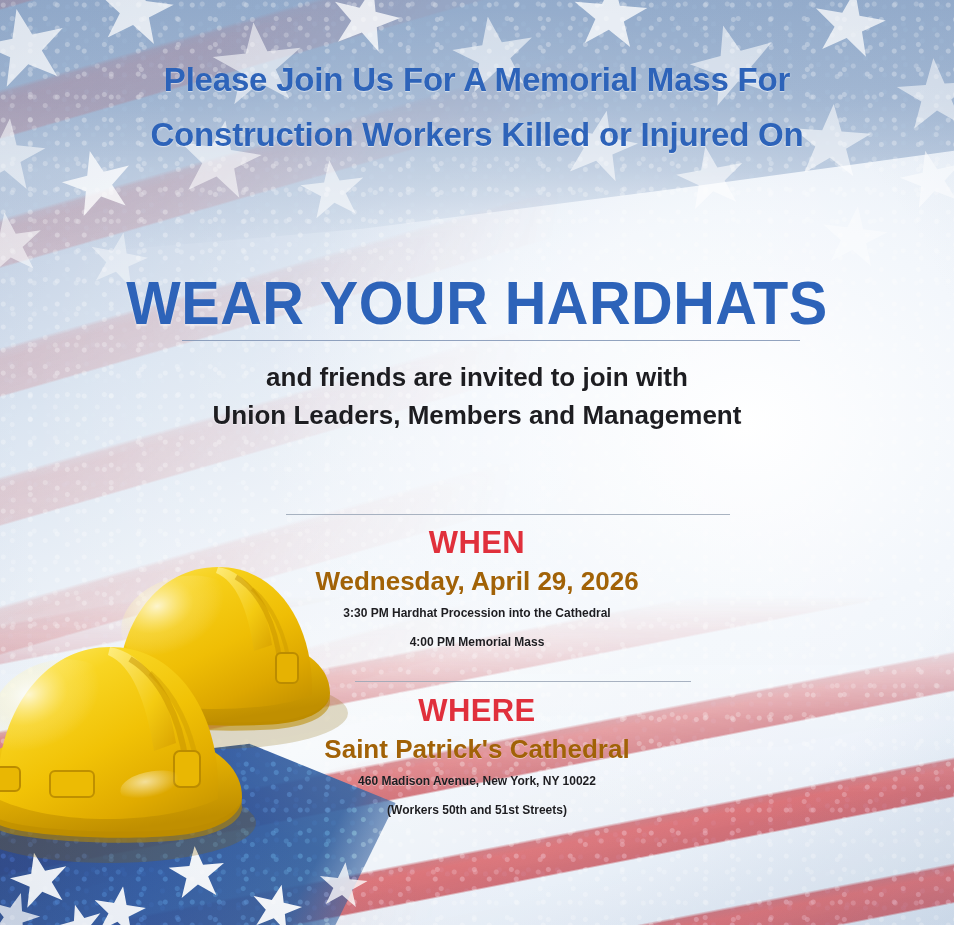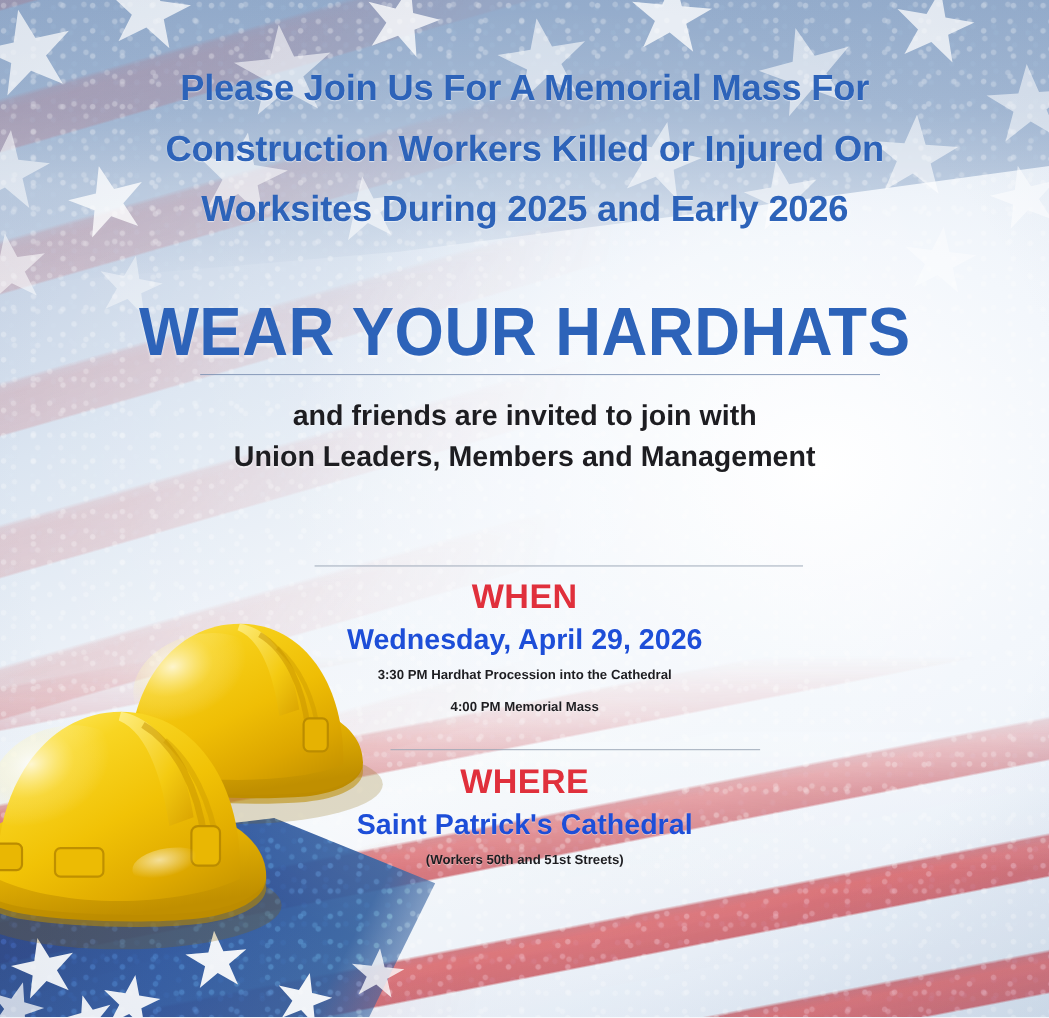--- a/index.html
+++ b/index.html
@@ -162,21 +162,21 @@
 
   .sec-label {
     color: #e0303c;
     font-weight: 700;
     font-size: 31px;
     line-height: 36px;
     letter-spacing: .4px;
     text-shadow: 0 1px 0 rgba(255,255,255,.4);
   }
   .sec-primary {
-    color: #1d4ed8;
+    color: #a16207;
     font-weight: 700;
     font-size: 26px;
     line-height: 36px;
     margin-top: 2px;
     text-shadow: 0 1px 0 rgba(255,255,255,.4);
   }
   .sec-line {
     color: #1d1d21;
     font-weight: 700;
     font-size: 12px;
@@ -330,21 +330,20 @@
         <ellipse cx="176" cy="282" rx="34" ry="16" fill="url(#gloss2)" transform="rotate(-8 176 282)"></ellipse>
       </g>
     </svg>
   </div>
 
   <div class="content">
 
     <div class="headline">
       <span class="hl-line">Please Join Us For A Memorial Mass For</span>
       <span class="hl-line">Construction Workers Killed or Injured On</span>
-      <span class="hl-line">Worksites During 2025 and Early 2026</span>
     </div>
 
     <div class="bigtitle">WEAR YOUR HARDHATS</div>
 
     <div class="rule r1"></div>
 
     <div class="blurb">
       <span class="bl-line">and friends are invited to join with</span>
       <span class="bl-line">Union Leaders, Members and Management</span>
     </div>
@@ -356,17 +355,18 @@
       <div class="sec-primary">Wednesday, April 29, 2026</div>
       <div class="sec-line">3:30 PM Hardhat Procession into the Cathedral</div>
       <div class="sec-line">4:00 PM Memorial Mass</div>
     </div>
 
     <div class="rule r3"></div>
 
     <div class="where-block">
       <div class="sec-label">WHERE</div>
       <div class="sec-primary">Saint Patrick's Cathedral</div>
+      <div class="sec-line">460 Madison Avenue, New York, NY 10022</div>
       <div class="sec-line">(Workers 50th and 51st Streets)</div>
     </div>
 
   </div>
 </div>
 
 </body></html>

